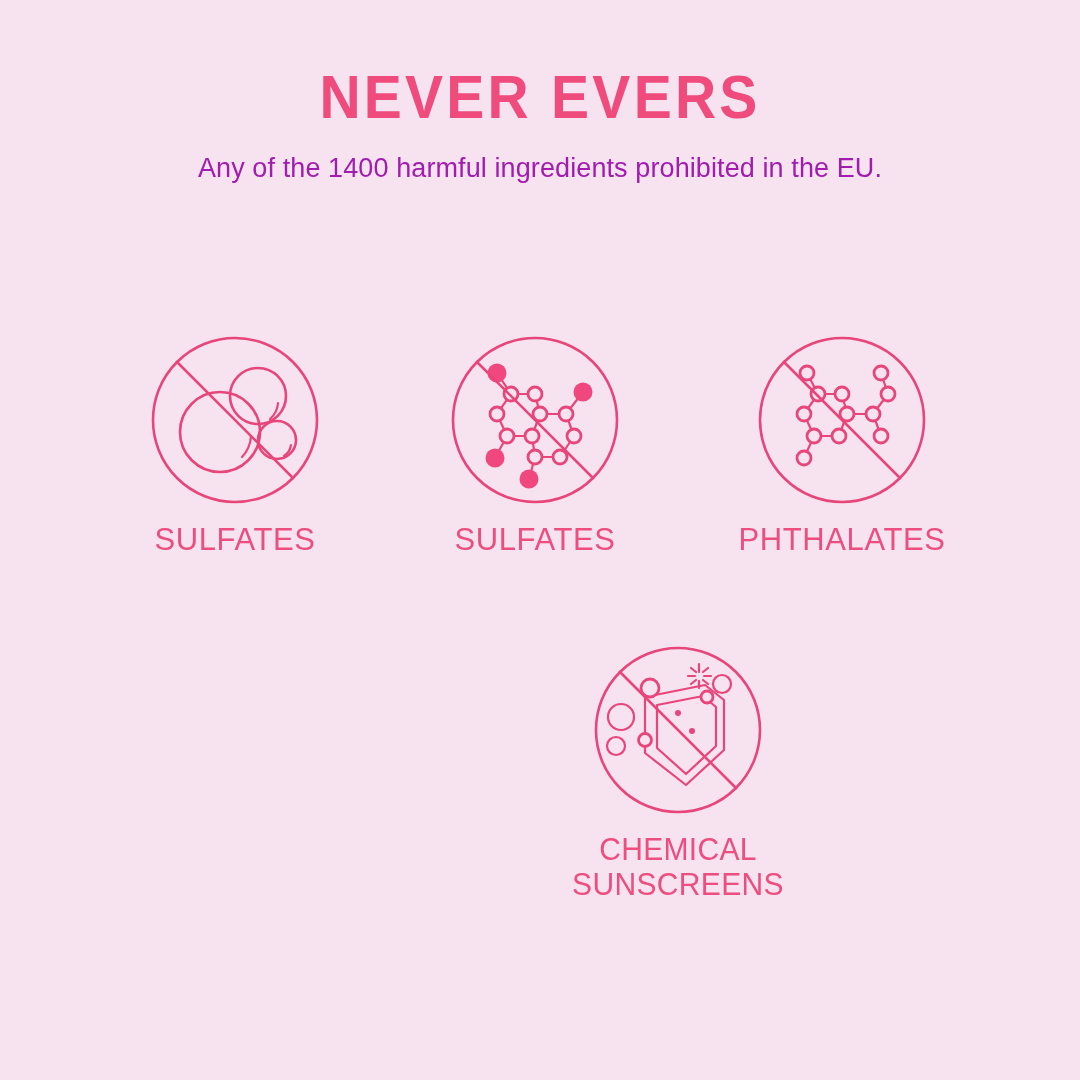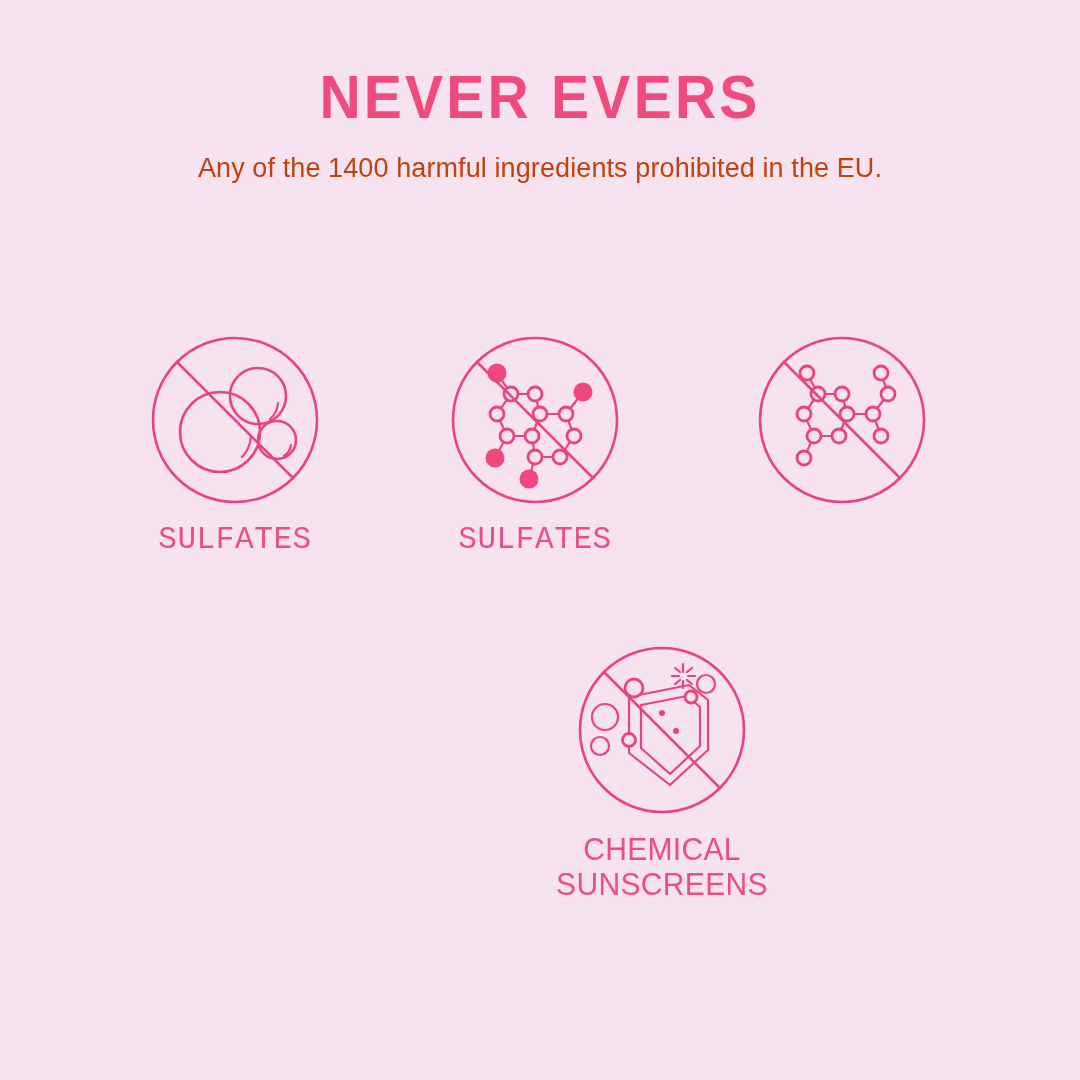--- a/index.html
+++ b/index.html
@@ -28,58 +28,58 @@
     color:#ef4b7d;
     transform:scaleX(0.92);
   }
   .subtitle {
     margin-top:24px;
     font-family:"Liberation Sans", sans-serif;
     font-weight:400;
     font-size:27px;
     line-height:1.2;
     letter-spacing:0.1px;
-    color:#c2410c;
+    color:#a21caf;
   }
 
   
   .grid { position:absolute; top:0; left:0; width:1080px; height:1080px; }
 
   .cell { position:absolute; width:260px; text-align:center; }
   .cell .icon-wrap {
     width:170px; height:170px;
     margin:0 auto;
     display:block;
   }
   .cell svg { display:block; width:170px; height:170px; overflow:visible; }
 
   .label {
     margin-top:18px;
-    font-family:Liberation Mono, monospace;
+    font-family:Liberation Sans, sans-serif;
     font-weight:400;
     font-size:31px;
     line-height:1.12;
     letter-spacing:0.6px;
     color:#ec4e7f;
     white-space:pre-line;
   }
   .label.wide {
     font-family:"Liberation Sans", sans-serif;
     font-size:31px;
     letter-spacing:0.3px;
     transform:scaleX(0.97);
   }
 
   
   .c1 { left:105px;  top:335px; }
   .c2 { left:405px;  top:335px; }
   .c3 { left:712px;  top:335px; }
   
   .c4 { left:245px;  top:645px; }
-  .c5 { left:532px;  top:645px;text-align:center; }
+  .c5 { left:548px;  top:645px;text-align:center; }
 
   .stroke    { fill:none; stroke:#e8457a; stroke-width:2.6; stroke-linecap:round; stroke-linejoin:round; }
   .stroke-lt { fill:none; stroke:#e8457a; stroke-width:2.2; stroke-linecap:round; stroke-linejoin:round; }
   .node      { fill:#f6e3ef; stroke:#e8457a; stroke-width:2.8; }
   .dot       { fill:#f0487e; stroke:none; }
   .dot-sm    { fill:#e8457a; stroke:none; }
 </style>
 </head>
 <body>
 
@@ -185,20 +185,21 @@
           <circle class="node" cx="90" cy="79" r="7"></circle>
           <circle class="node" cx="116" cy="79" r="7"></circle>
           <circle class="node" cx="131" cy="59" r="7"></circle>
           <circle class="node" cx="124" cy="38" r="7"></circle>
           <circle class="node" cx="124" cy="101" r="7"></circle>
           <circle class="node" cx="50" cy="38" r="7"></circle>
           <circle class="node" cx="47" cy="123" r="7"></circle>
           <line class="stroke" x1="27" y1="27" x2="143" y2="143"></line>
         </svg>
       </div>
+      <div class="label">PHTHALATES</div>
     </div>
 
 
     <div class="cell c5">
       <div class="icon-wrap">
         <svg viewBox="0 0 170 170" xmlns="http://www.w3.org/2000/svg">
           <circle class="stroke" cx="85" cy="85" r="82"></circle>
 
           <path class="stroke-lt" d="M 52 52 L 112 40 L 131 55 V 105 L 93 140 L 52 108 Z"></path>
 

